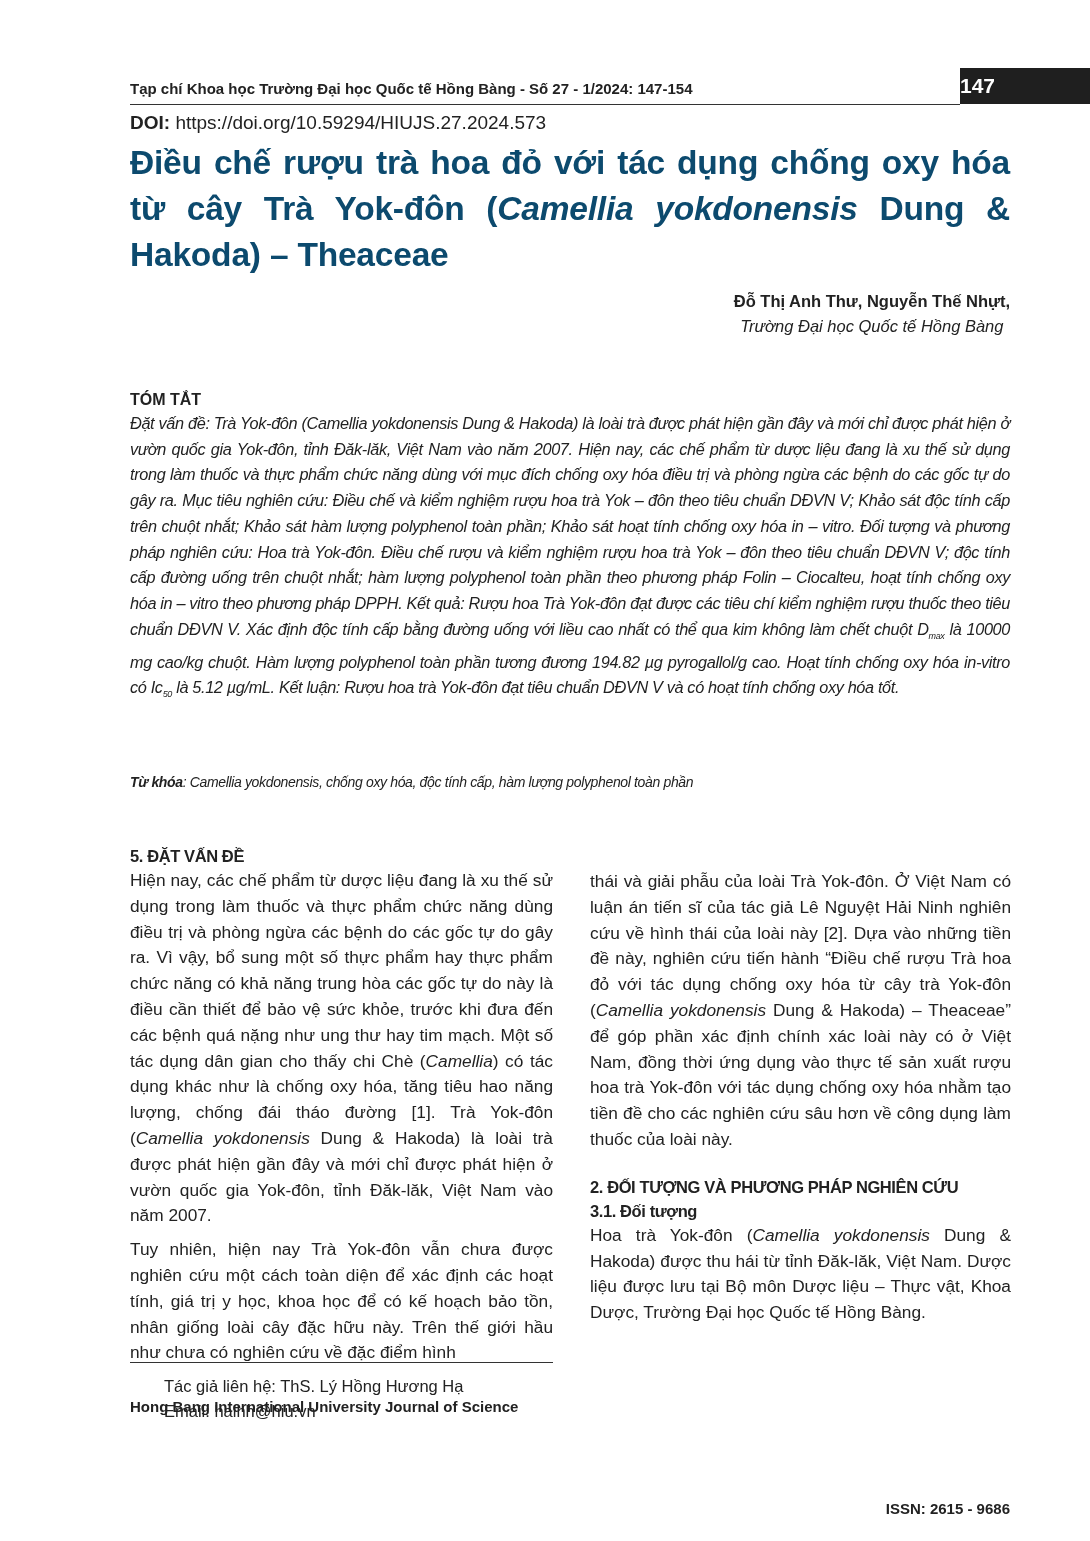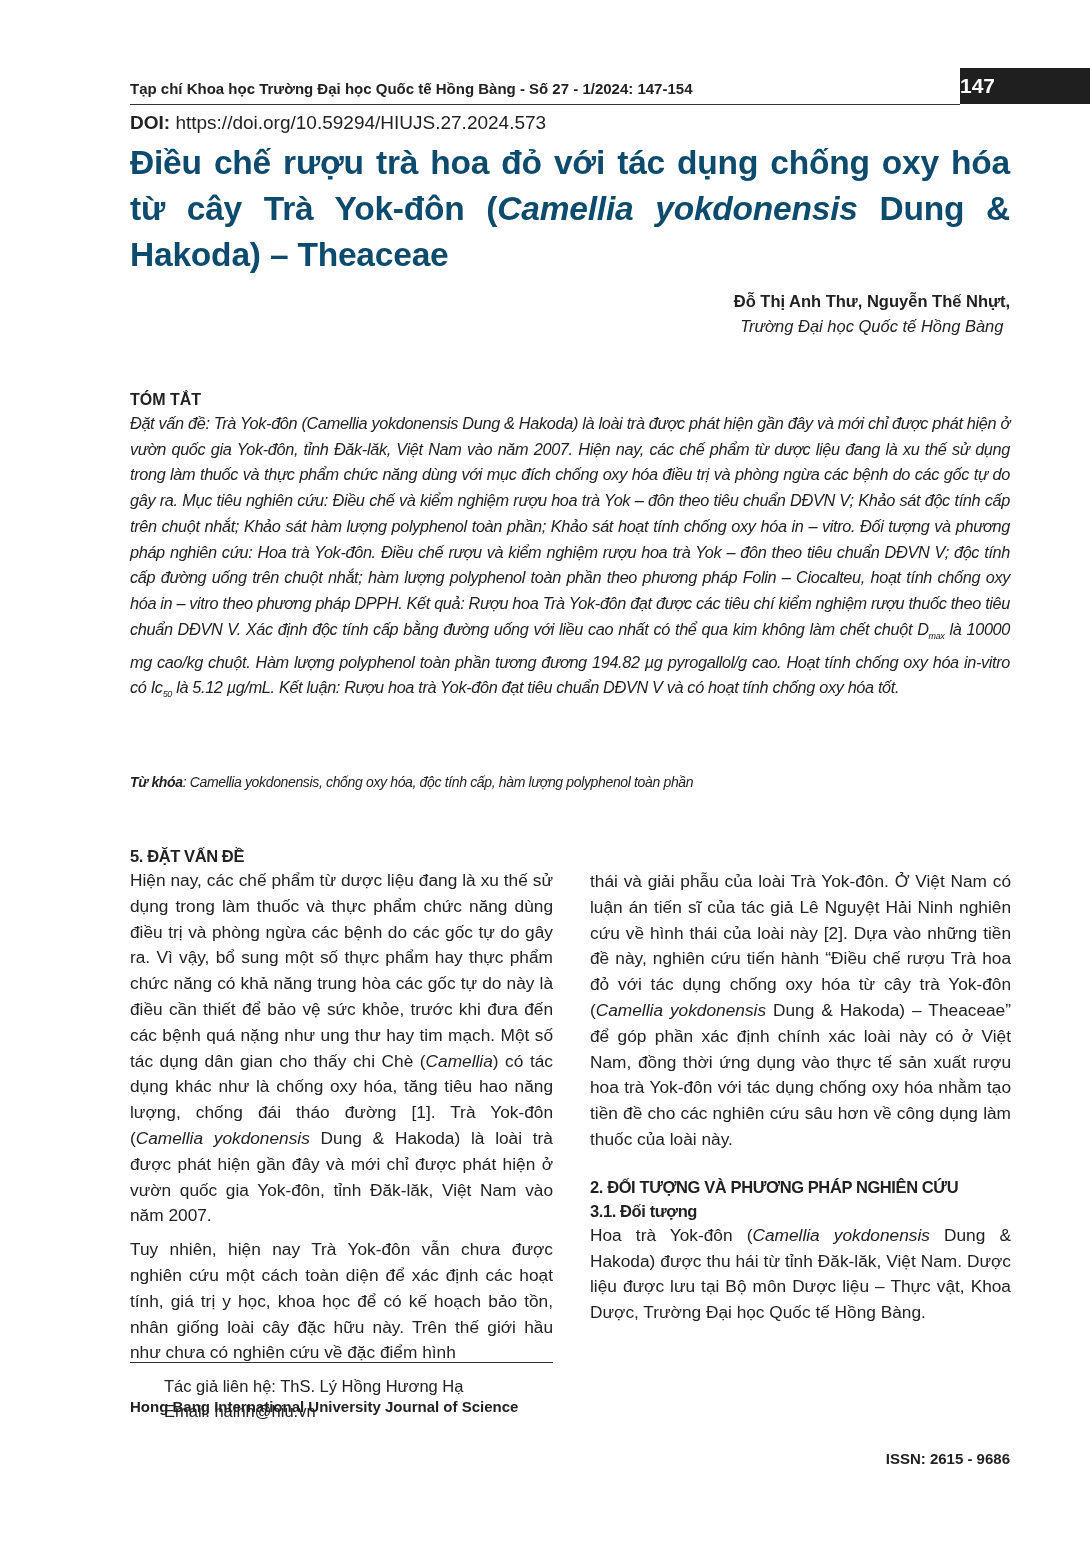--- a/index.html
+++ b/index.html
@@ -23,21 +23,21 @@
   #keywords { left: 130px; top: 774px; width: 880px; font-style: italic; font-size: 14px; letter-spacing: -0.35px; }
   #keywords b { font-weight: bold; }
   .col { font-size: 17.3px; line-height: 25.8px; text-align: justify; }
   #col-left { left: 130px; top: 844px; width: 423px; }
   #col-right { left: 590px; top: 869px; width: 421px; }
   .sec-h { font-weight: bold; font-size: 16.5px; line-height: 24px; letter-spacing: -0.4px; }
   .para { margin: 0 0 8px 0; }
   #footnote-rule { left: 130px; top: 1362px; width: 423px; border-top: 1.2px solid #333; }
   #footnote { left: 130px; top: 1374px; font-size: 16.5px; line-height: 25px; margin-left: 34px; }
   #footer-left { left: 130px; top: 1398px; font-weight: bold; font-size: 15px; }
-  #footer-right { right: 80px; top: 1450px; font-weight: bold; font-size: 15px; }
+  #footer-right { right: 80px; top: 1500px; font-weight: bold; font-size: 15px; }
   i { font-style: italic; }
 </style>
 </head>
 <body>
 
 <div class="abs" id="journal-header">
   <span>Tạp chí Khoa học Trường Đại học Quốc tế Hồng Bàng - Số 27 - 1/2024: 147-154</span>
 </div>
 <div class="abs" id="page-number">147</div>
 

